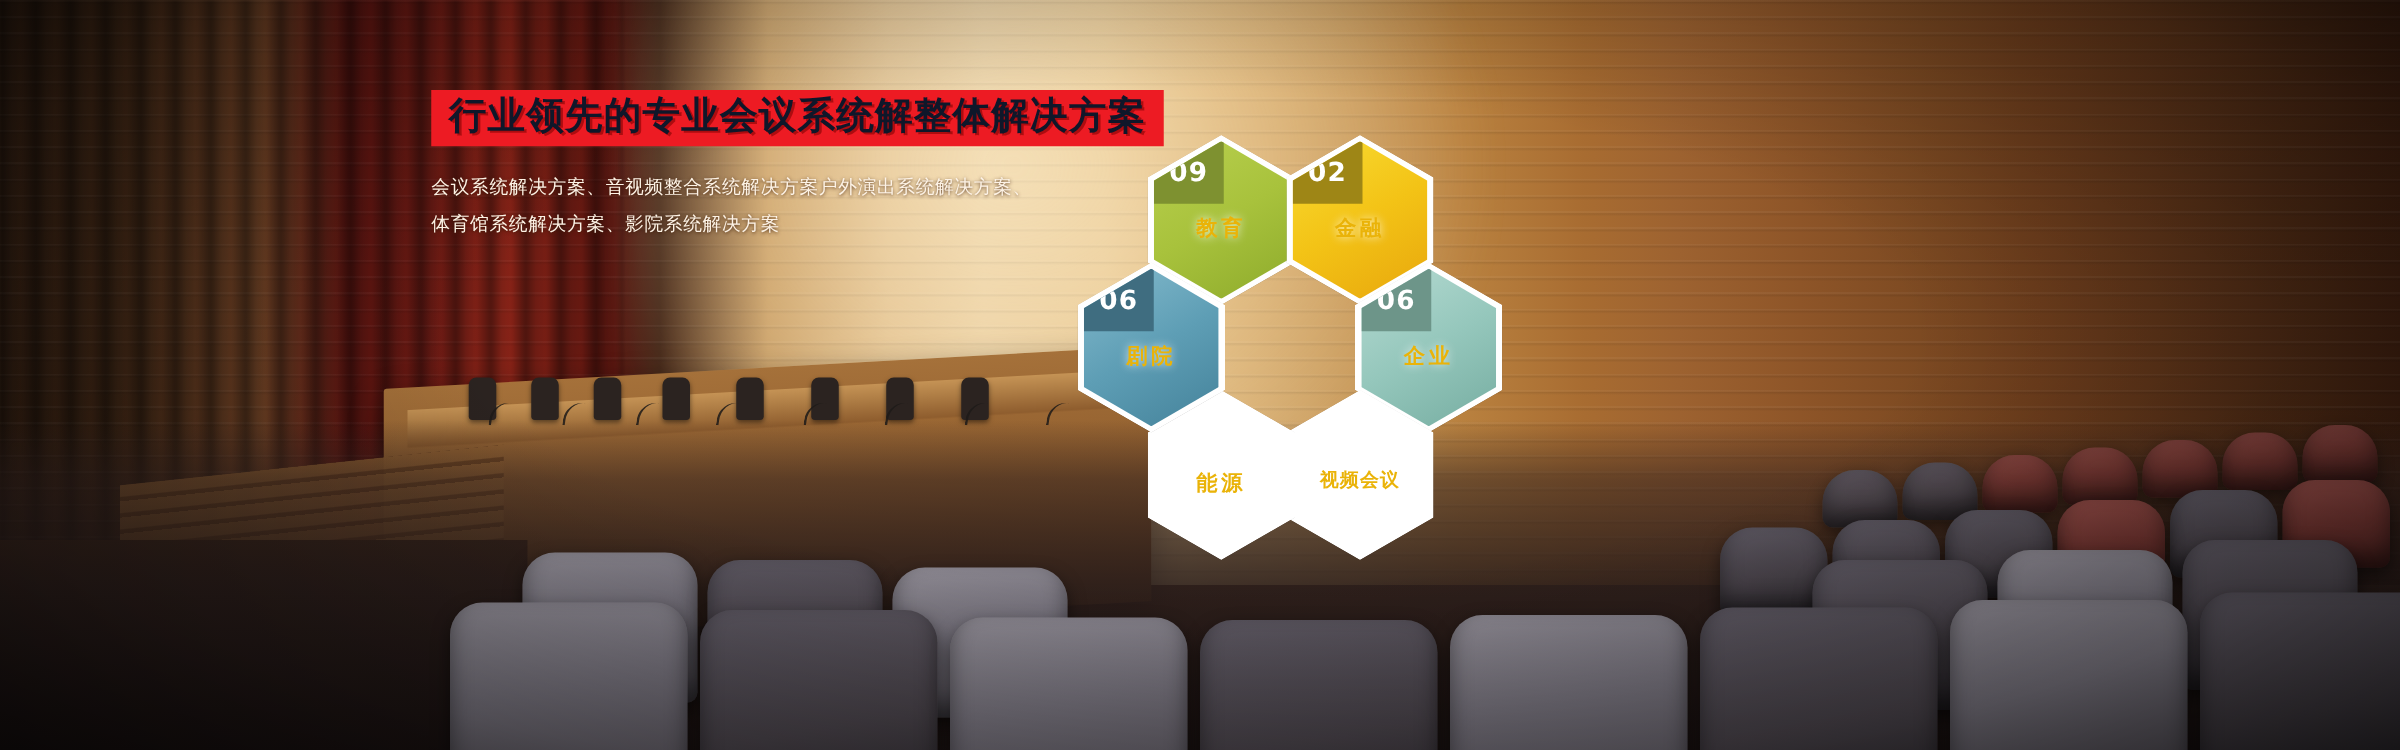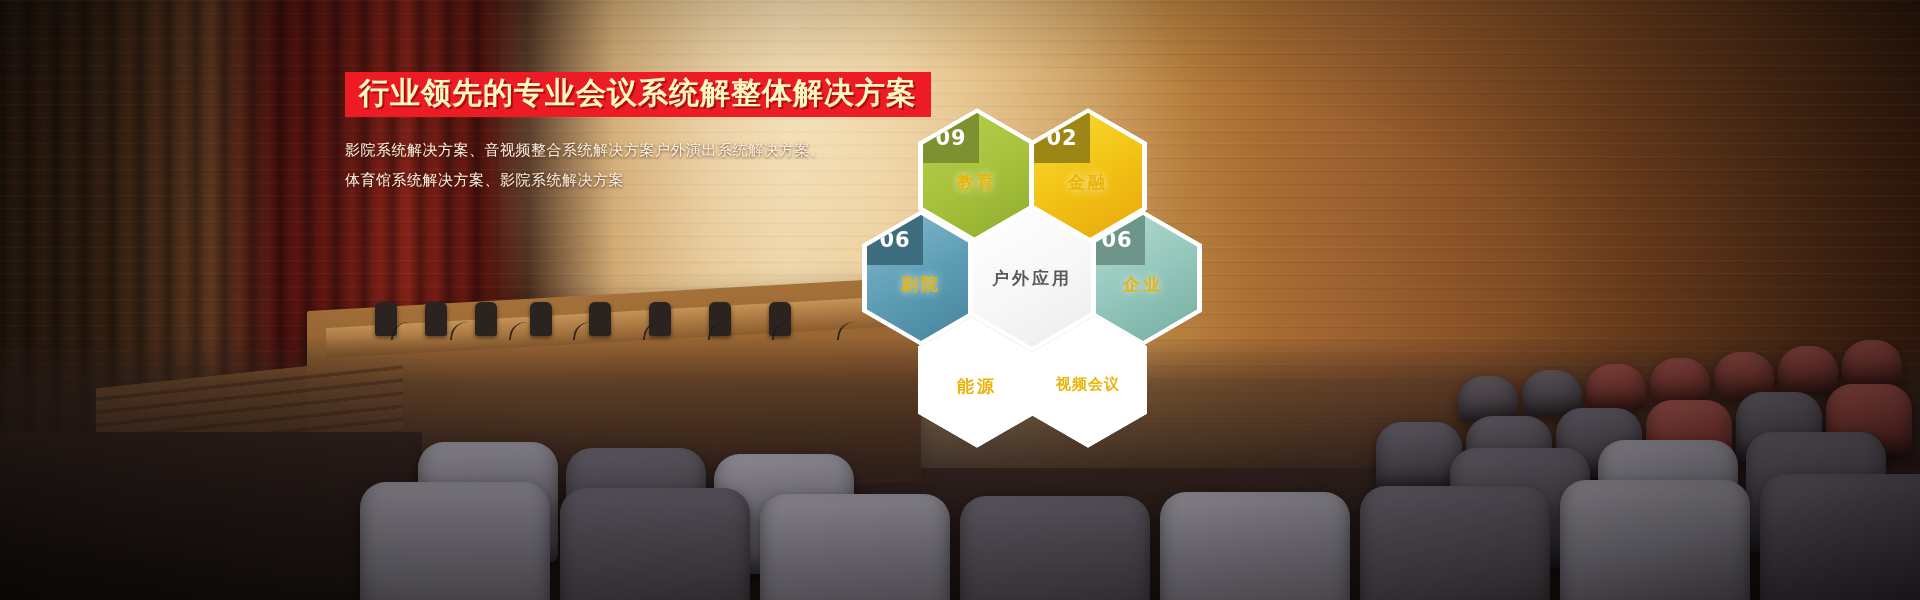--- a/index.html
+++ b/index.html
@@ -154,21 +154,21 @@
   .title-band{
     display:inline-block;
     background:#ED1B23;
     padding:6px 14px 9px 14px;
   }
   .title-band .title-text{
     font-family:"DejaVu Sans","Liberation Sans",sans-serif;
     font-size:30px;
     line-height:1;
     font-weight:bold;
-    color:#fef9c3;
+    color:#0f172a;
     letter-spacing:1px;
     text-shadow:2px 2px 0 rgba(120,0,0,.55);
     white-space:nowrap;
   }
   .sub{
     margin-top:18px;
     color:#fdf3e6;
     font-size:15px;
     line-height:30px;
     letter-spacing:.5px;
@@ -305,21 +305,21 @@
     </div>
 
     <div class="vignette"></div>
   </div>
 
   <div class="copy">
     <div class="title-band">
       <span class="title-text">行业领先的专业会议系统解整体解决方案</span>
     </div>
     <div class="sub">
-      <div>影院系统解决方案、音视频整合系统解决方案户外演出系统解决方案、</div>
+      <div>会议系统解决方案、音视频整合系统解决方案户外演出系统解决方案、</div>
       <div>体育馆系统解决方案、影院系统解决方案</div>
     </div>
   </div>
 
   <div class="hexwrap">
 
     <div class="hex" style="left:78px; top:8px;">
       <div class="face"></div>
       <div class="inner" style="background:linear-gradient(150deg,#b9d04f 0%,#a8c23c 50%,#8eab2c 100%);">
         <div class="num" style="background:#7e9130;">09</div>
@@ -354,20 +354,15 @@
     </div>
 
     <div class="hex" style="left:22px; top:110px;">
       <div class="face"></div>
       <div class="inner" style="background:linear-gradient(150deg,#85bbcd 0%,#5e9eb5 50%,#44829a 100%);">
         <div class="num" style="background:#3f6d80;">06</div>
       </div>
       <div class="lbl">剧院</div>
     </div>
 
-    <div class="hex center" style="left:128px; top:104px; z-index:3;">
-      <div class="face"></div>
-      <div class="inner"></div>
-      <div class="clbl">户外应用</div>
-    </div>
 
   </div>
 </div>
 
 </body></html>

